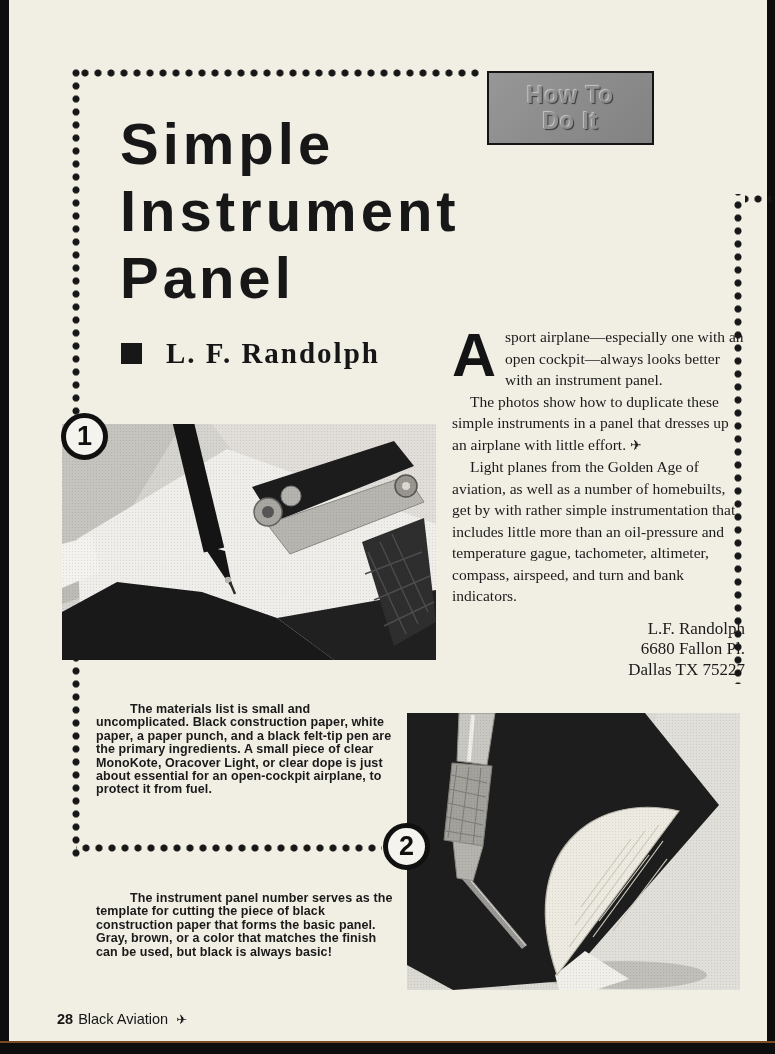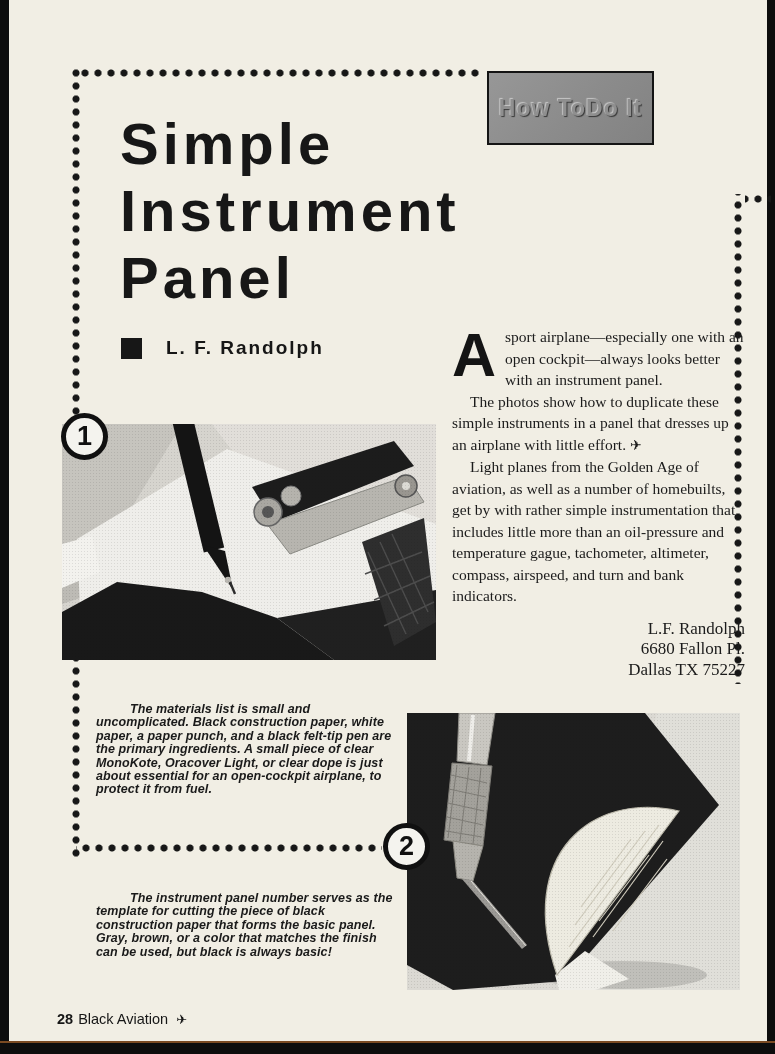--- a/index.html
+++ b/index.html
@@ -20,34 +20,34 @@
   .dots-top{left:76px;top:68px;width:408px;}
   .dots-left{left:71px;top:68px;height:790px;}
   .dots-mid{left:76px;top:843px;width:306px;}
   .dots-right-v{left:733px;top:194px;height:490px;}
   .dots-right-h{left:745px;top:194px;width:26px;}
   
   .badge{
     position:absolute;left:487px;top:71px;width:167px;height:74px;
     background:linear-gradient(135deg,#979797 0%,#8b8b8b 55%,#828282 100%);
     border:2px solid #141414;box-sizing:border-box;
-    display:flex;flex-direction:row;align-items:center;justify-content:center;
+    display:flex;flex-direction:column;align-items:center;justify-content:center;
     font-weight:bold;font-size:23px;line-height:26px;letter-spacing:1px;
     color:#8f8f8f;
     text-shadow:-1px -1px 1px rgba(255,255,255,0.5),1px 1px 1px rgba(0,0,0,0.6);
   }
   
   .title{
     position:absolute;left:112px;top:102px;width:560px;
     font-size:58px;font-weight:800;line-height:67px;letter-spacing:4px;
     white-space:pre-line;color:#171717;
   }
   .byline{position:absolute;left:121px;top:337px;display:flex;align-items:center;}
   .byline-square{width:21px;height:21px;background:#171717;margin-right:24px;}
-  .byline-name{font-size:19px;font-weight:bold;letter-spacing:2px;}
+  .byline-name{font-size:29px;font-weight:bold;letter-spacing:2px;font-family:Liberation Serif, serif;}
   
   .article{
     position:absolute;left:452px;top:326px;width:293px;
     font-family:"Liberation Serif",serif;font-size:15.5px;line-height:21.5px;color:#1b1b1b;
   }
   .article p{margin:0;}
   .dropcap{
     float:left;font-family:"Liberation Sans",sans-serif;font-weight:800;
     font-size:61px;line-height:52px;margin:3px 9px 0 0;color:#141414;
   }
@@ -69,21 +69,21 @@
     position:absolute;width:47px;height:47px;border-radius:50%;box-sizing:border-box;
     background:#f4f3ee;border:5px solid #101010;
     display:flex;align-items:center;justify-content:center;
     font-size:27px;font-weight:bold;color:#101010;z-index:5;
   }
   .fig1-circle{left:61px;top:413px;}
   .fig2-circle{left:383px;top:823px;}
   
   .caption{
     position:absolute;font-weight:bold;font-size:12.5px;line-height:13.4px;
-    color:#1a1a1a;text-indent:34px;letter-spacing:0.1px;font-style:italic;
+    color:#1a1a1a;text-indent:34px;letter-spacing:0.1px;
   }
   .caption1{left:96px;top:703px;width:300px;}
   .caption2{left:96px;top:892px;width:304px;}
   
   .footer{position:absolute;left:57px;top:1011px;font-size:14.5px;display:flex;align-items:baseline;}
   .footer .pageno{font-weight:bold;margin-right:5px;}
   .footer .plane{margin-left:8px;font-size:13px;}
 </style>
 </head>
 <body>

